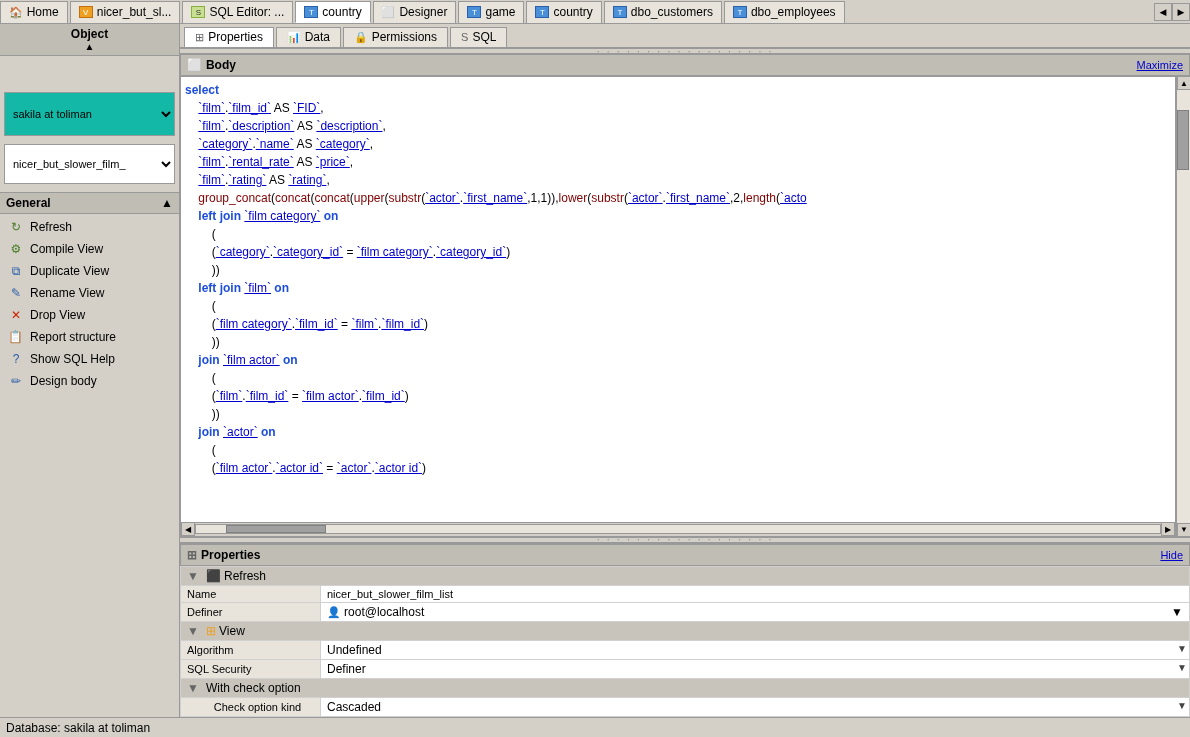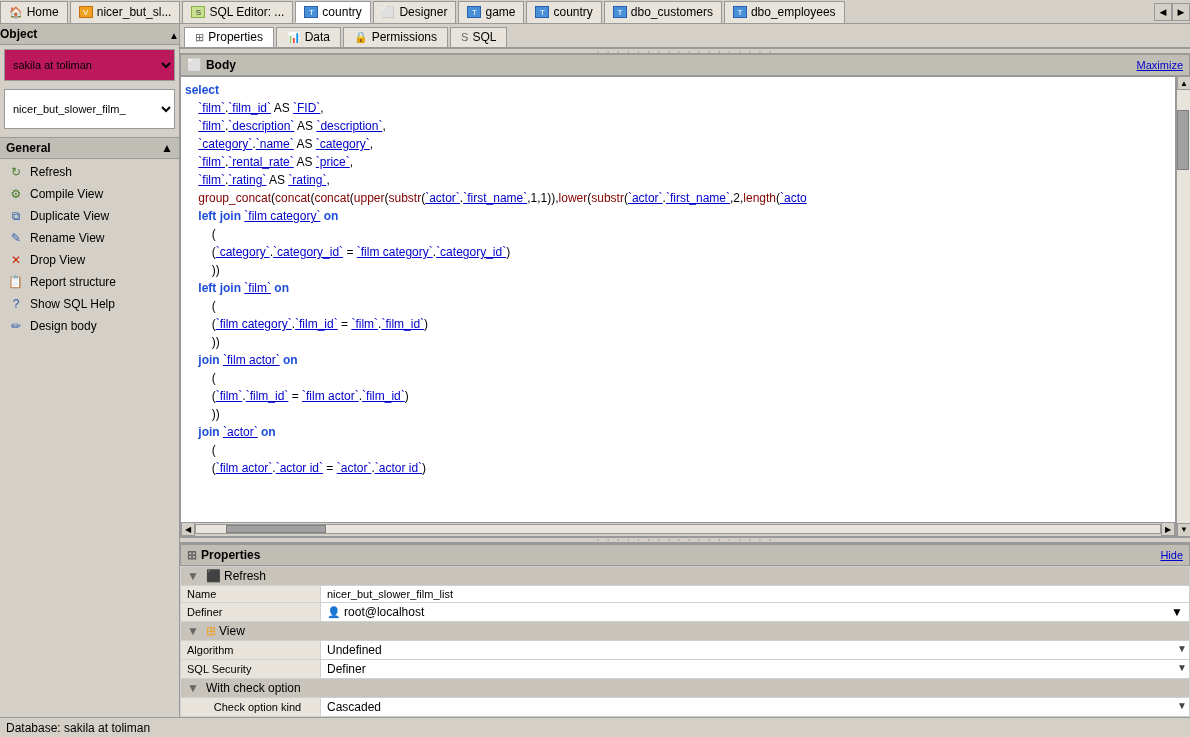--- a/index.html
+++ b/index.html
@@ -10,24 +10,24 @@
     .top-tab { display: flex; align-items: center; padding: 2px 8px; border: 1px solid #999; border-bottom: none; margin-right: 2px; background: #e8e4dc; cursor: pointer; height: 22px; font-size: 11px; gap: 4px; }
     .top-tab.active { background: #fff; border-bottom: 1px solid #fff; z-index: 1; }
     .tab-arrows { margin-left: auto; display: flex; }
     .tab-arrows button { width: 18px; height: 18px; background: #d4d0c8; border: 1px solid #999; cursor: pointer; font-size: 9px; }
 
     
     .main-layout { display: flex; flex: 1; overflow: hidden; }
 
     
     .sidebar { width: 180px; background: #d4d0c8; border-right: 1px solid #999; display: flex; flex-direction: column; flex-shrink: 0; }
-    .sidebar-section-header { display: flex; align-items: flex-end; justify-content: space-between; background: #c0bdb5; border-bottom: 1px solid #999; padding: 3px 0; font-weight: bold; font-size: 11px; }
+    .sidebar-section-header { display: flex; align-items: center; justify-content: space-between; background: #c0bdb5; border-bottom: 1px solid #999; padding: 3px 6px; font-weight: bold; font-size: 11px; flex-direction: column; }
     .sidebar-section-header .collapse-btn { cursor: pointer; font-size: 10px; }
     .db-selector { margin: 4px; }
-    .db-selector select { width: 100%; padding: 8px 4px; border: 1px solid #999; background: #be185d; font-size: 11px; }
+    .db-selector select { width: 100%; padding: 14px 4px; border: 1px solid #999; background: #14b8a6; font-size: 11px; margin-top: 32px; }
     .view-selector { margin: 4px; }
     .view-selector select { width: 100%; padding: 12px 4px; border: 1px solid #999; background: #fff; font-size: 11px; }
     .sidebar-general-header { display: flex; align-items: center; justify-content: space-between; background: #c0bdb5; border-bottom: 1px solid #999; border-top: 1px solid #999; padding: 3px 6px; font-weight: bold; font-size: 11px; margin-top: 4px; }
     .sidebar-menu { list-style: none; padding: 2px 0; }
     .sidebar-menu li { display: flex; align-items: center; padding: 3px 8px; cursor: pointer; gap: 6px; font-size: 11px; }
     .menu-icon { width: 16px; height: 16px; display: inline-flex; align-items: center; justify-content: center; font-size: 12px; flex-shrink: 0; }
 
     
     .content-area { flex: 1; display: flex; flex-direction: column; overflow: hidden; background: #d4d0c8; }
 

